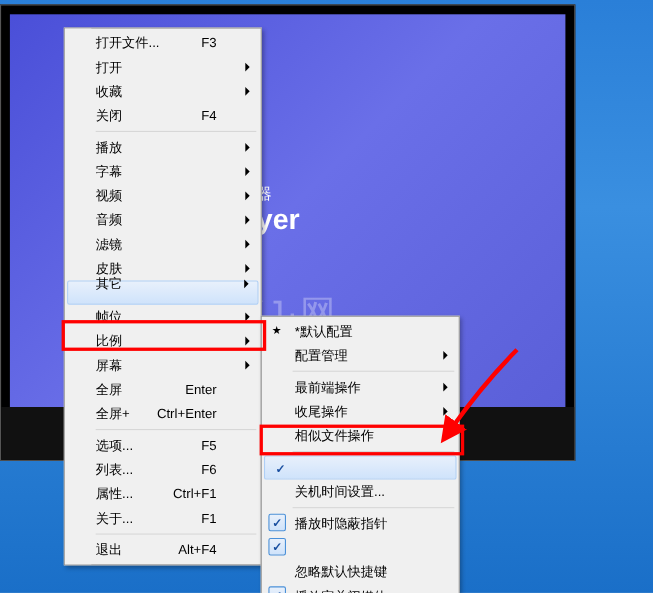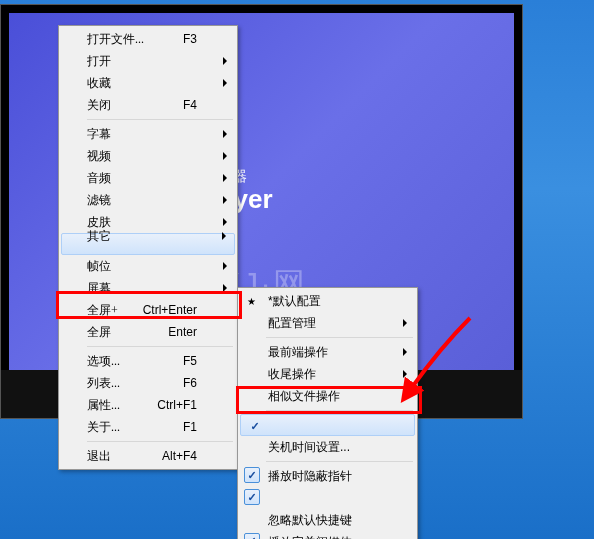--- a/index.html
+++ b/index.html
@@ -65,21 +65,21 @@
   }
   .menu1 .item, .menu2 .item {
     display: flex;
     align-items: center;
     height: 22px;
     padding: 0 6px 0 26px;
     position: relative;
     color: #000;
     cursor: default;
   }
-  .menu1 .item .label { flex: 1; font-family: Liberation Serif, serif; }
+  .menu1 .item .label { flex: 1; }
   .menu1 .item .shortcut { color: #000; margin-left: 8px; margin-right: 32px; white-space: nowrap; }
   .menu1 .item .arrow, .menu2 .item .arrow {
     width: 0; height: 0;
     border-top: 4px solid transparent;
     border-bottom: 4px solid transparent;
     border-left: 4px solid #000;
     position: absolute; right: 8px;
   }
   .menu1 .item.hover, .menu2 .item.hover {
     background: linear-gradient(#e8f0fb,#cfe3fb);
@@ -184,20 +184,24 @@
     <div class="item">
       <span class="label">收藏</span>
       <span class="arrow"></span>
     </div>
     <div class="item">
       <span class="label">关闭</span>
       <span class="shortcut">F4</span>
     </div>
     <div class="sep"></div>
     <div class="item">
+      <span class="label">播放</span>
+      <span class="arrow"></span>
+    </div>
+    <div class="item">
       <span class="label">字幕</span>
       <span class="arrow"></span>
     </div>
     <div class="item">
       <span class="label">视频</span>
       <span class="arrow"></span>
     </div>
     <div class="item">
       <span class="label">音频</span>
       <span class="arrow"></span>
@@ -212,30 +216,34 @@
     </div>
     <div class="item hover">
       <span class="label">其它</span>
       <span class="arrow"></span>
     </div>
     <div class="item">
       <span class="label">帧位</span>
       <span class="arrow"></span>
     </div>
     <div class="item">
+      <span class="label">比例</span>
+      <span class="arrow"></span>
+    </div>
+    <div class="item">
       <span class="label">屏幕</span>
       <span class="arrow"></span>
+    </div>
+    <div class="item">
+      <span class="label">全屏</span>
+      <span class="shortcut">Enter</span>
     </div>
     <div class="item">
       <span class="label">全屏+</span>
       <span class="shortcut">Ctrl+Enter</span>
-    </div>
-    <div class="item">
-      <span class="label">全屏</span>
-      <span class="shortcut">Enter</span>
     </div>
     <div class="sep"></div>
     <div class="item">
       <span class="label">选项...</span>
       <span class="shortcut">F5</span>
     </div>
     <div class="item">
       <span class="label">列表...</span>
       <span class="shortcut">F6</span>
     </div>

